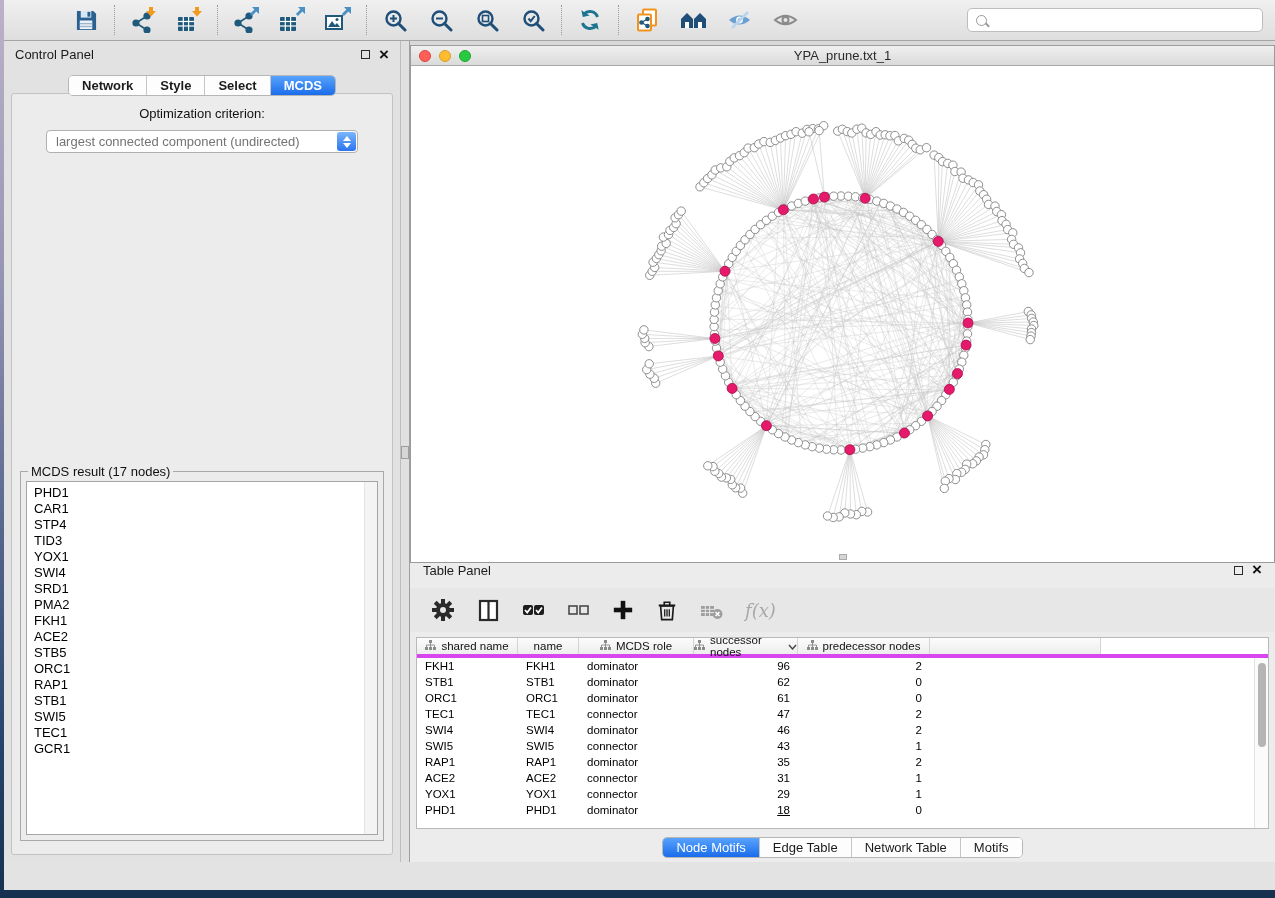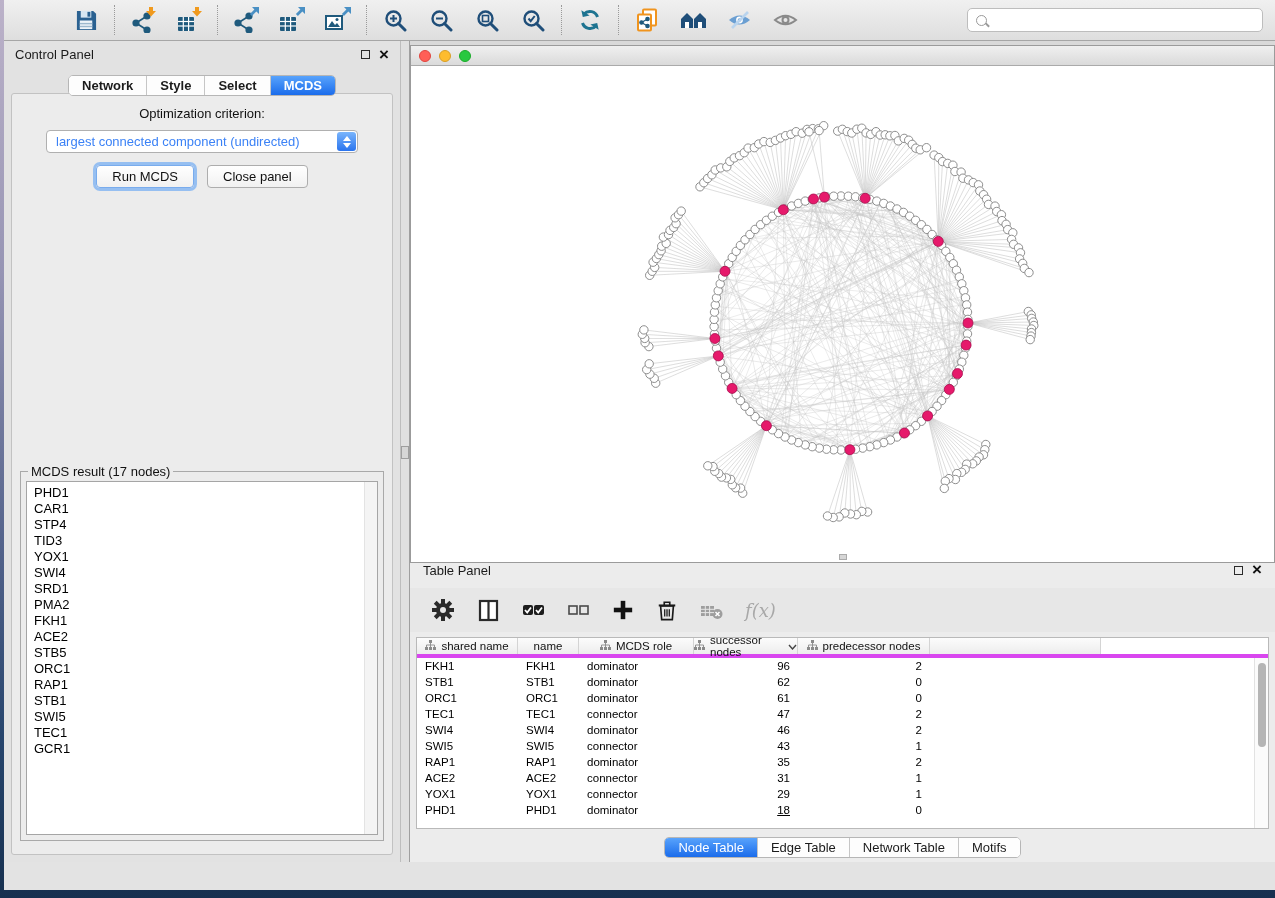--- a/index.html
+++ b/index.html
@@ -31,21 +31,21 @@
 .wc-close {font-size:17px; font-weight:bold; color:#111; line-height:14px;}
 .cp-tabs {position:relative; z-index:2; display:flex; justify-content:center; margin-top:7px;font-weight:bold;}
 .tab-group {display:flex; border:1px solid #b6b6b6; border-radius:5px; overflow:hidden; background:#fdfdfd;}
 .tab {padding:2px 13px; font-size:13px; color:#1b1b1b; background:#fdfdfd; border-right:1px solid #c6c6c6; white-space:nowrap;}
 .tab:last-child {border-right:none;}
 .tab.active {background:linear-gradient(#58a3fc,#1b6ceb); color:#fff;}
 .cp-content {position:absolute; left:7px; right:7px; top:52px; bottom:7px;
   background:#ececec; border:1px solid #c2c2c2; border-radius:3px;}
 .cp-criterion-label {margin-top:12px; text-align:center; font-size:13px; color:#111;}
 .cp-select {margin:9px auto 0; width:312px; height:23px; background:#fff; border:1px solid #b0b0b0;
-  border-radius:4px; display:flex; align-items:center; font-size:13px; color:#3b82f6; position:relative; padding-left:9px;}
+  border-radius:4px; display:flex; align-items:center; font-size:13px; color:#737373; position:relative; padding-left:9px;}
 .cp-select .stepper {position:absolute; right:1px; top:1px; bottom:1px; width:19px; border-radius:3px;
   background:linear-gradient(#7ab5fc,#2a74ee); display:flex; flex-direction:column; align-items:center; justify-content:center; gap:2px;}
 .cp-buttons {display:flex; justify-content:center; gap:13px; margin-top:12px;}
 .btn {height:23px; padding:0 15px; background:linear-gradient(#ffffff,#f1f1f1); border:1px solid #adadad;
   border-radius:4px; font-size:13px; color:#111; display:flex; align-items:center;}
 .btn.focus-ring {box-shadow:0 0 0 3px rgba(105,168,245,.65); border-color:#79aced;}
 .mcds-fieldset {position:absolute; left:8px; right:8px; top:370px; bottom:13px;
   border:1px solid #a9a9a9; background:transparent;}
 .mcds-fieldset legend {font-size:13px; color:#111; padding:0 3px; margin-left:7px;}
 .mcds-listbox {position:absolute; left:5px; right:5px; top:2px; bottom:5px; background:#fff;
@@ -298,24 +298,20 @@
         <span>largest connected component (undirected)</span>
         <span class="stepper">
           <svg width="8" height="5" viewBox="0 0 8 5">
                 <path d="M0 5L4 0l4 5z" fill="#fff"></path>
               </svg>
           <svg width="8" height="5" viewBox="0 0 8 5">
                 <path d="M0 0l4 5 4-5z" fill="#fff"></path>
               </svg>
         </span>
       </div>
-      <div class="cp-buttons">
-        <div class="btn focus-ring">Run MCDS</div>
-        <div class="btn">Close panel</div>
-      </div>
       <fieldset class="mcds-fieldset">
         <legend>MCDS result (17 nodes)</legend>
         <div class="mcds-listbox">
           <div class="mcds-list" id="mcds-list">
                 <div>PHD1</div>
                 <div>CAR1</div>
                 <div>STP4</div>
                 <div>TID3</div>
                 <div>YOX1</div>
                 <div>SWI4</div>
@@ -342,20 +338,21 @@
   </div>
 
   <div class="right-area">
     <div class="net-window">
       <div class="net-titlebar">
         <span class="traffic">
           <span class="light red"></span>
           <span class="light yellow"></span>
           <span class="light green"></span>
         </span>
+        <span class="net-title">YPA_prune.txt_1</span>
       </div>
       <div class="net-canvas">
         <svg id="net-svg" width="867" height="496" viewBox="0 0 867 496">
               <line x1="372.3" y1="143.8" x2="289.0" y2="120.8" stroke="#c3c3c3" stroke-width="0.7" opacity="0.8"></line>
               <line x1="372.3" y1="143.8" x2="292.8" y2="116.7" stroke="#c3c3c3" stroke-width="0.7" opacity="0.8"></line>
               <line x1="372.3" y1="143.8" x2="296.6" y2="112.5" stroke="#c3c3c3" stroke-width="0.7" opacity="0.8"></line>
               <line x1="372.3" y1="143.8" x2="300.9" y2="108.8" stroke="#c3c3c3" stroke-width="0.7" opacity="0.8"></line>
               <line x1="372.3" y1="143.8" x2="304.2" y2="104.0" stroke="#c3c3c3" stroke-width="0.7" opacity="0.8"></line>
               <line x1="372.3" y1="143.8" x2="309.7" y2="101.9" stroke="#c3c3c3" stroke-width="0.7" opacity="0.8"></line>
               <line x1="372.3" y1="143.8" x2="315.8" y2="100.8" stroke="#c3c3c3" stroke-width="0.7" opacity="0.8"></line>
@@ -1265,21 +1262,21 @@
                 <div class="td num" style="width: 104px; text-decoration: underline;">18</div>
                 <div class="td num" style="width: 132px;">0</div>
               </div>
             </div>
         <div class="tp-scroll">
           <div class="tp-thumb"></div>
         </div>
       </div>
       <div class="tp-tabs">
             <div class="tab-group" id="tp-tab-group">
-              <div class="tab active">Node Table</div>
+              <div class="tab active">Node Motifs</div>
               <div class="tab">Edge Table</div>
               <div class="tab">Network Table</div>
               <div class="tab">Motifs</div>
             </div>
           </div>
     </div>
   </div>
 
 
 </div>

